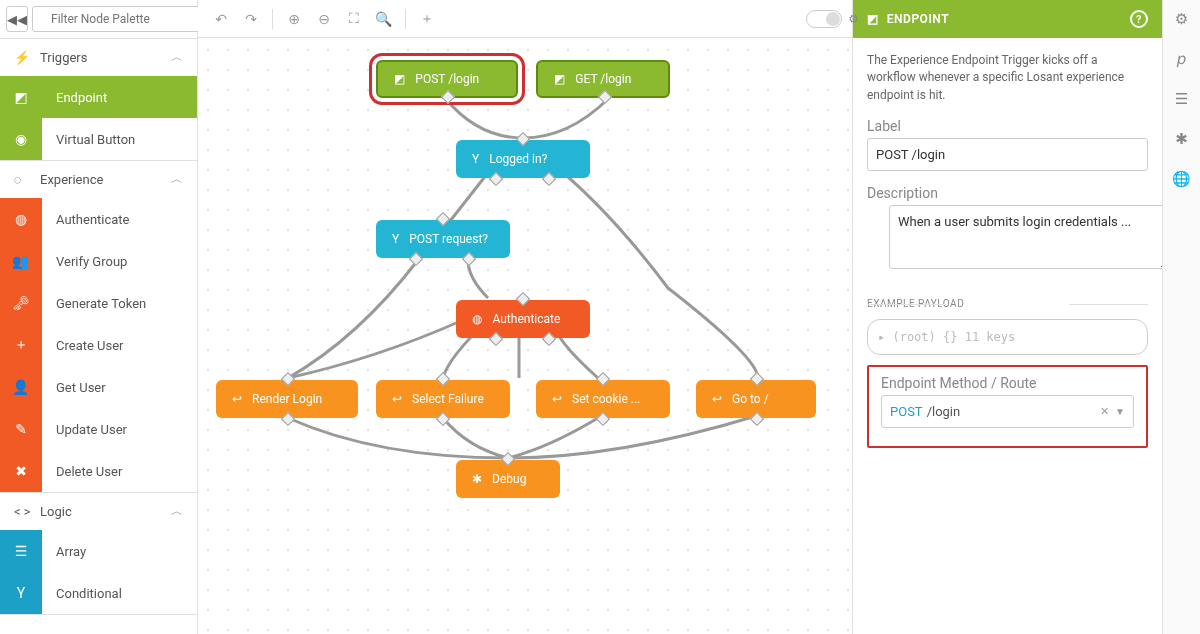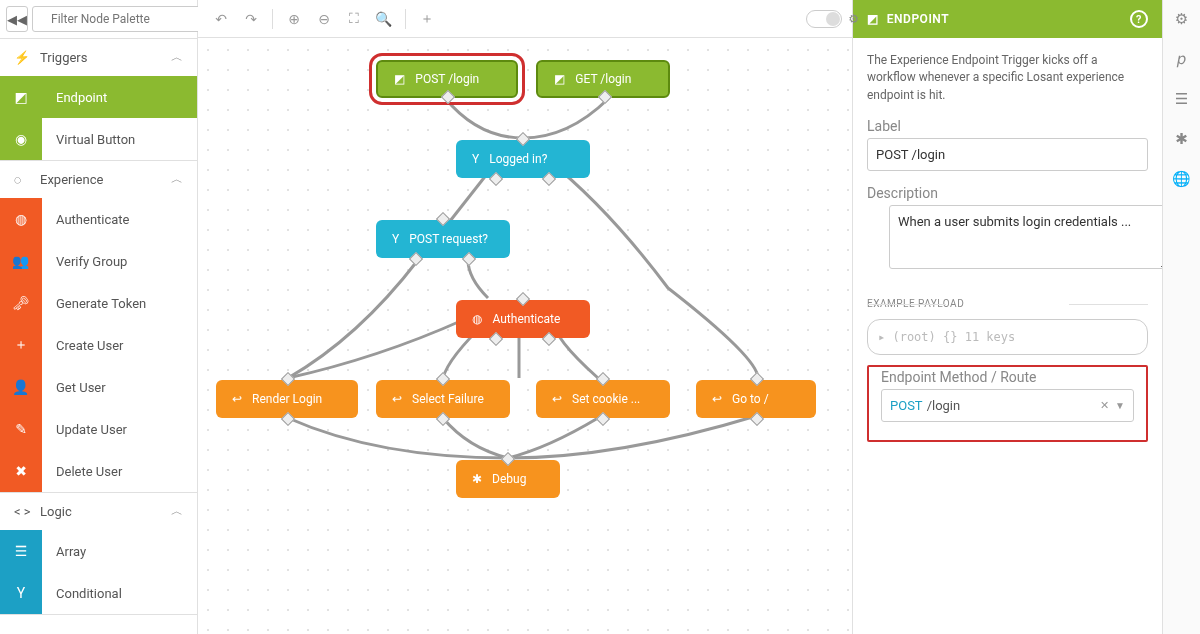--- a/index.html
+++ b/index.html
@@ -60,21 +60,21 @@
 .rp-label { font-size: 14px; color: #888; margin-bottom: 4px; }
 .rp-input { width: 100%; border: 1px solid #ccc; border-radius: 3px; padding: 8px; font-size: 13px; color: #333; margin-bottom: 14px; font-family: inherit; }
 textarea.rp-input { resize: vertical; height: 64px; margin-left: 22px; }
 .rp-section-title { font-size: 10px; color: #888; letter-spacing: 0.5px; margin: 12px 0 10px; position: relative; }
 .rp-section-title::before, .rp-section-title::after { content: ""; position: absolute; top: 50%; width: 28%; height: 1px; background: #e0e0e0; }
 .rp-section-title::before { left: 0; }
 .rp-section-title::after { right: 0; }
 .rp-payload { border: 1px solid #ccc; border-radius: 13px; padding: 10px; font-family: monospace; font-size: 12px; color: #bbb; margin-bottom: 10px; }
 .rp-text { color: #666; line-height: 1.5; margin-bottom: 10px; }
 .rp-text a { color: #337ab7; text-decoration: none; }
-.rp-endpoint-box { border: 2px solid #cf2f2f; padding: 2px 12px 18px; border-radius: 2px; margin-top: 6px; }
+.rp-endpoint-box { border: 2px solid #cf2f2f; padding: 8px 12px 18px; border-radius: 2px; margin-top: 6px; }
 .rp-select { border: 1px solid #ccc; border-radius: 3px; padding: 8px; display: flex; align-items: center; font-size: 13px; }
 .rp-select .method { color: #1ca0c5; margin-right: 4px; }
 .rp-select .clear { margin-left: auto; color: #999; font-size: 11px; padding: 0 6px; cursor: pointer; }
 .rp-select .dd { color: #999; font-size: 10px; cursor: pointer; }
 .rp-delete { display: block; margin: 20px auto 10px; background: #ed4264; color: #fff; border: none; border-radius: 3px; padding: 10px 20px; font-size: 13px; cursor: pointer; }
 
 
 .rail { width: 38px; border-left: 1px solid #e0e0e0; background: #fafafa; display: flex; flex-direction: column; align-items: center; padding-top: 10px; gap: 22px; }
 .rail-icon { color: #888; font-size: 15px; cursor: pointer; }
 </style>

